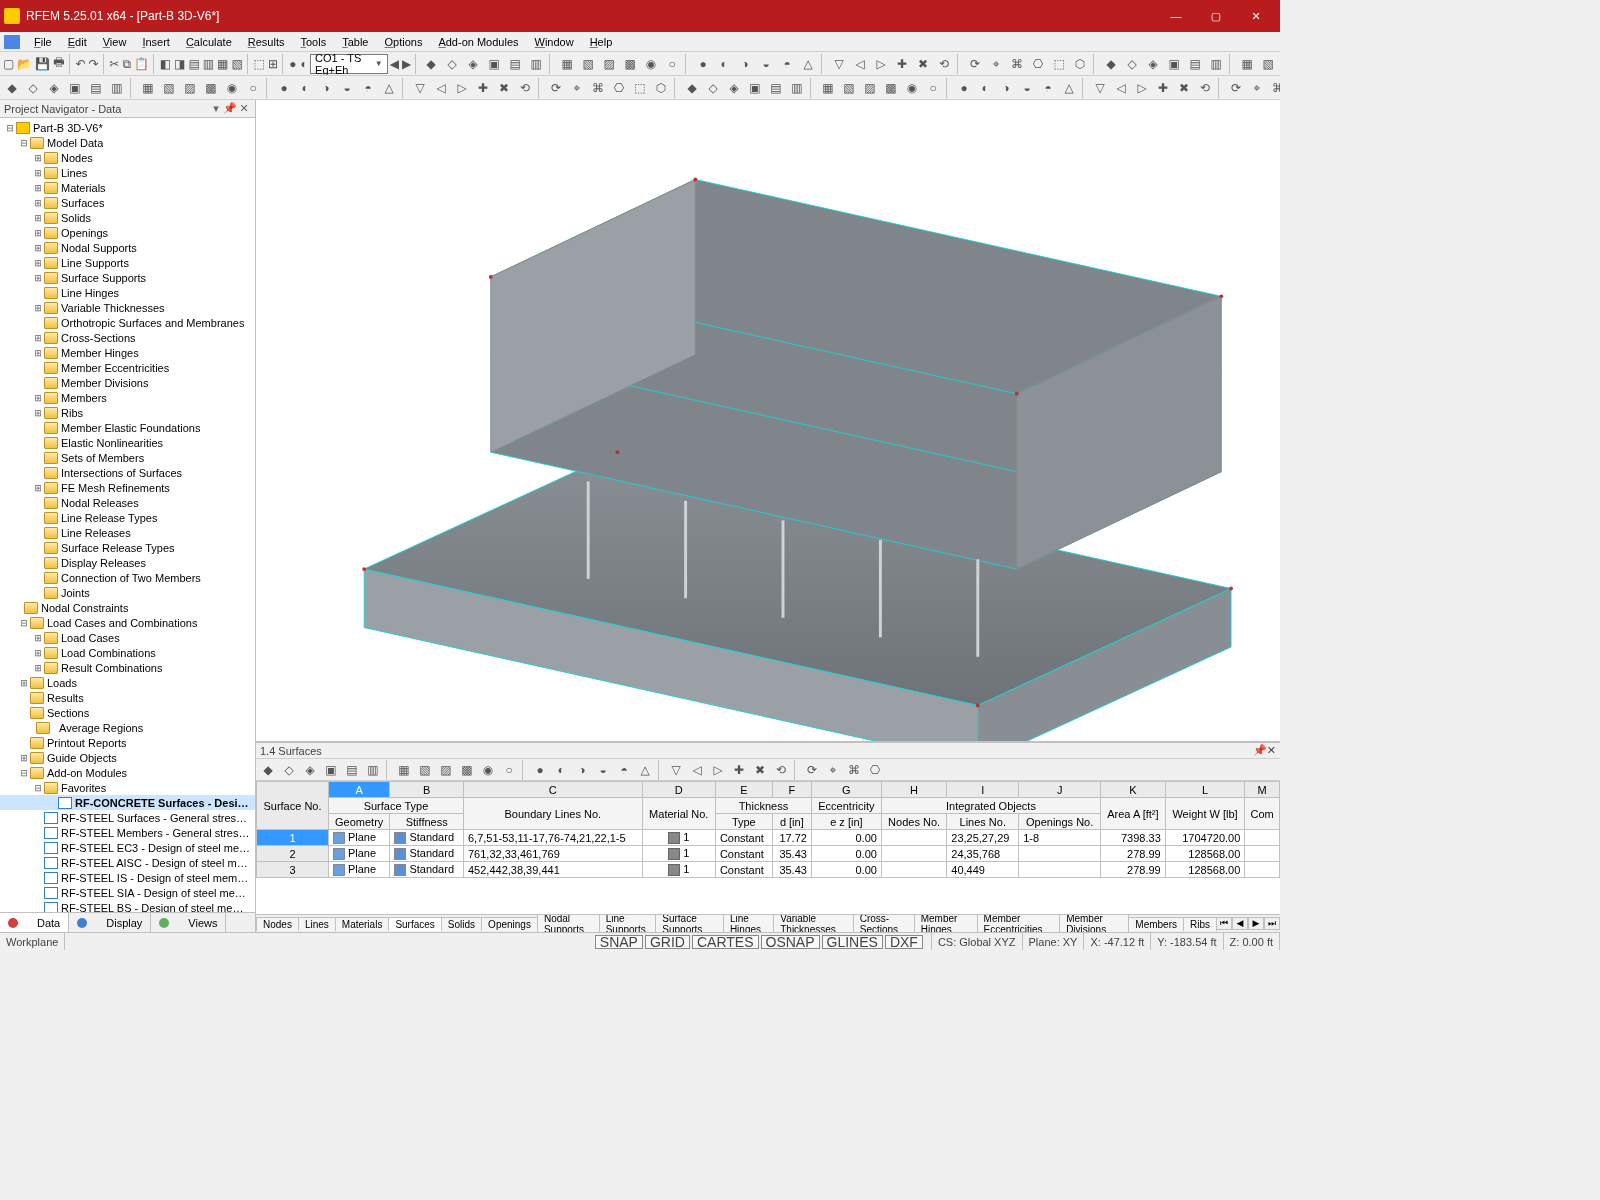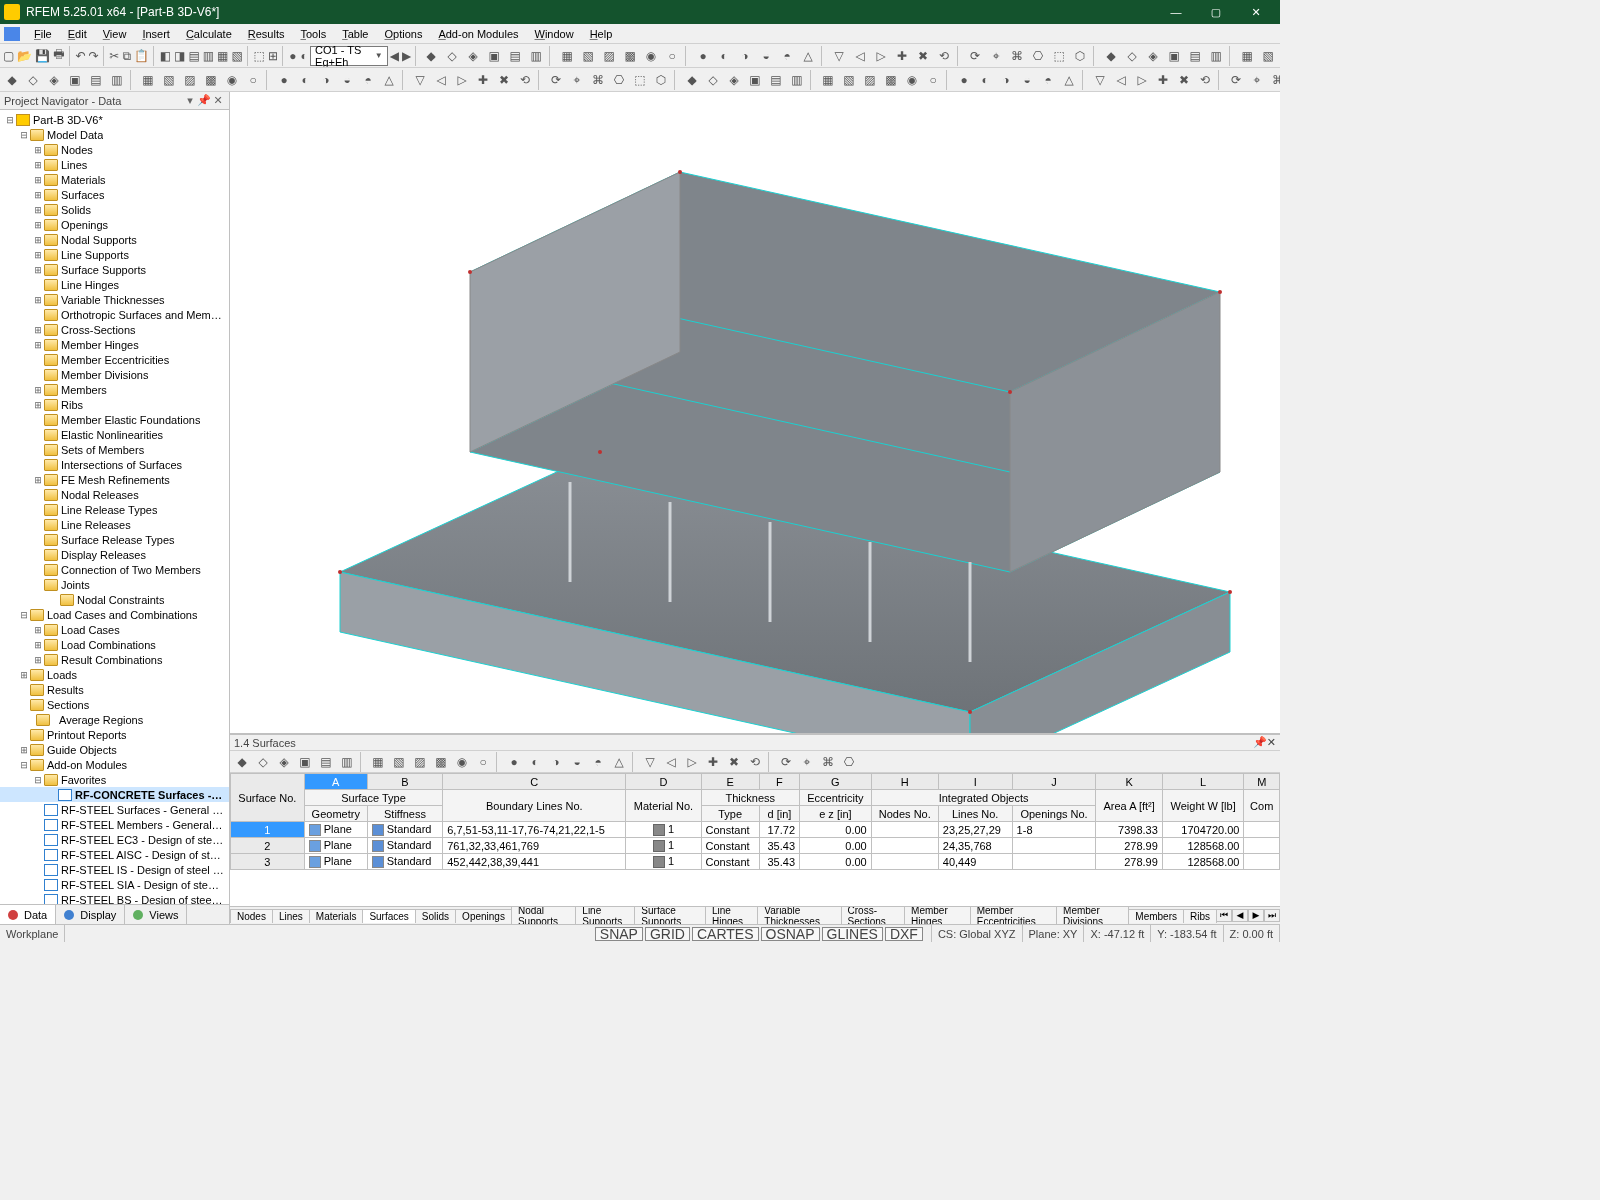--- a/index.html
+++ b/index.html
@@ -1,19 +1,19 @@
 <!DOCTYPE html>
 <html><head>
 <meta charset="utf-8">
 <style>
 * { box-sizing: border-box; margin: 0; padding: 0; font-family: "Segoe UI", Tahoma, sans-serif; font-size: 11px; }
 html, body { width: 1280px; height: 960px; overflow: hidden; background: #f0f0f0; }
 
 
-.titlebar { height: 24px; background: #14532d; color: #fff; display: flex; align-items: center; padding: 0 4px; }
+.titlebar { height: 32px; background: #b91c1c; color: #fff; display: flex; align-items: center; padding: 0 4px; }
 .titlebar .app-icon { width: 16px; height: 16px; background: #ffcc00; border-radius: 2px; margin-right: 6px; }
 .titlebar .title { flex: 1; font-size: 12px; }
 .titlebar .winbtn { width: 40px; height: 24px; text-align: center; line-height: 24px; color: #fff; cursor: pointer; }
 
 
 .menubar { height: 20px; background: #f0f0f0; border-bottom: 1px solid #d0d0d0; display: flex; align-items: center; padding: 0 4px; }
 .menubar .mdi-icon { width: 16px; height: 14px; background: #4a86e8; margin-right: 6px; }
 .menubar .menu-item { padding: 2px 8px; cursor: pointer; }
 .menubar .menu-item span { text-decoration: underline; text-decoration-color: rgba(0,0,0,.5); text-underline-offset: 1px; }
 
@@ -21,35 +21,35 @@
 .toolbar { height: 24px; background: #f0f0f0; border-bottom: 1px solid #d0d0d0; display: flex; align-items: center; padding: 0 2px; gap: 1px; overflow: hidden; }
 .tbtn { width: 20px; height: 20px; border: 1px solid transparent; display: inline-flex; align-items: center; justify-content: center; cursor: pointer; font-size: 12px; color: #555; }
 .tsep { width: 5px; height: 20px; border-left: 1px solid #c0c0c0; margin: 0 2px; }
 .combo { height: 20px; border: 1px solid #7a7a7a; background: #fff; display: flex; align-items: center; padding: 0 4px; font-size: 11px; }
 .combo .dd { margin-left: 4px; font-size: 8px; color: #555; }
 
 
 .main { display: flex; height: calc(960px - 24px - 20px - 24px - 24px - 18px - 18px); }
 
 
-.navigator { width: 230px; background: #fff; border-right: 1px solid #c0c0c0; display: flex; flex-direction: column; }
+.navigator { width: 256px; background: #fff; border-right: 1px solid #c0c0c0; display: flex; flex-direction: column; }
 .nav-title { height: 18px; background: #f0f0f0; border-bottom: 1px solid #c0c0c0; padding: 0 4px; display: flex; align-items: center; font-size: 11px; color: #444; }
 .nav-title .spacer { flex: 1; }
 .nav-title .pin, .nav-title .x { width: 14px; text-align: center; cursor: pointer; color: #666; }
 .tree { flex: 1; overflow-y: auto; overflow-x: hidden; padding: 2px 0; }
 .tree-node { display: flex; align-items: center; height: 15px; white-space: nowrap; cursor: pointer; padding-right: 4px; }
 .tree-node.selected { background: #cde6ff; font-weight: bold; }
 .expander { width: 12px; text-align: center; font-size: 9px; color: #666; flex-shrink: 0; }
 .ticon { width: 14px; height: 12px; margin-right: 3px; flex-shrink: 0; display: inline-flex; align-items: center; justify-content: center; }
 .ticon.folder { background: linear-gradient(#ffe9a8,#f0c040); border: 1px solid #c09020; border-radius: 1px; }
 .ticon.project { background: #ffcc00; border: 1px solid #c09020; }
 .ticon.module { border: 1px solid #3080d0; background: #fff; }
 .tree-node .label { overflow: hidden; text-overflow: ellipsis; }
 .nav-tabs { height: 20px; background: #f0f0f0; border-top: 1px solid #c0c0c0; display: flex; }
-.nav-tab { padding: 2px 8px; border-right: 1px solid #c0c0c0; cursor: pointer; display: flex; align-items: center; gap: 6px; }
+.nav-tab { padding: 2px 8px; border-right: 1px solid #c0c0c0; cursor: pointer; display: flex; align-items: center; gap: 19px; }
 .nav-tab.active { background: #fff; }
 .nav-tab .dot { width: 10px; height: 10px; border-radius: 50%; }
 
 
 .rightpane { flex: 1; display: flex; flex-direction: column; background: #fde047; }
 
 
 .viewport { flex: 1; background: #ffffff; position: relative; border-bottom: 1px solid #c0c0c0; overflow: hidden; }
 .model3d { position: absolute; top: 60px; left: 40px; right: 10px; bottom: 40px; }
 
@@ -431,21 +431,21 @@
         <div class="tree-node" style="padding-left: 32px;">
           <span class="expander"></span>
           <span class="ticon folder"></span>
           <span class="label">Connection of Two Members</span>
         </div>
         <div class="tree-node" style="padding-left: 32px;">
           <span class="expander"></span>
           <span class="ticon folder"></span>
           <span class="label">Joints</span>
         </div>
-        <div class="tree-node" style="padding-left: 48px;">
+        <div class="tree-node" style="padding-left: 12px;">
           <span class="expander"></span>
           <span class="ticon folder"></span>
           <span class="label">Nodal Constraints</span>
         </div>
         <div class="tree-node" style="padding-left: 18px;">
           <span class="expander">⊟</span>
           <span class="ticon folder"></span>
           <span class="label">Load Cases and Combinations</span>
         </div>
         <div class="tree-node" style="padding-left: 32px;">

